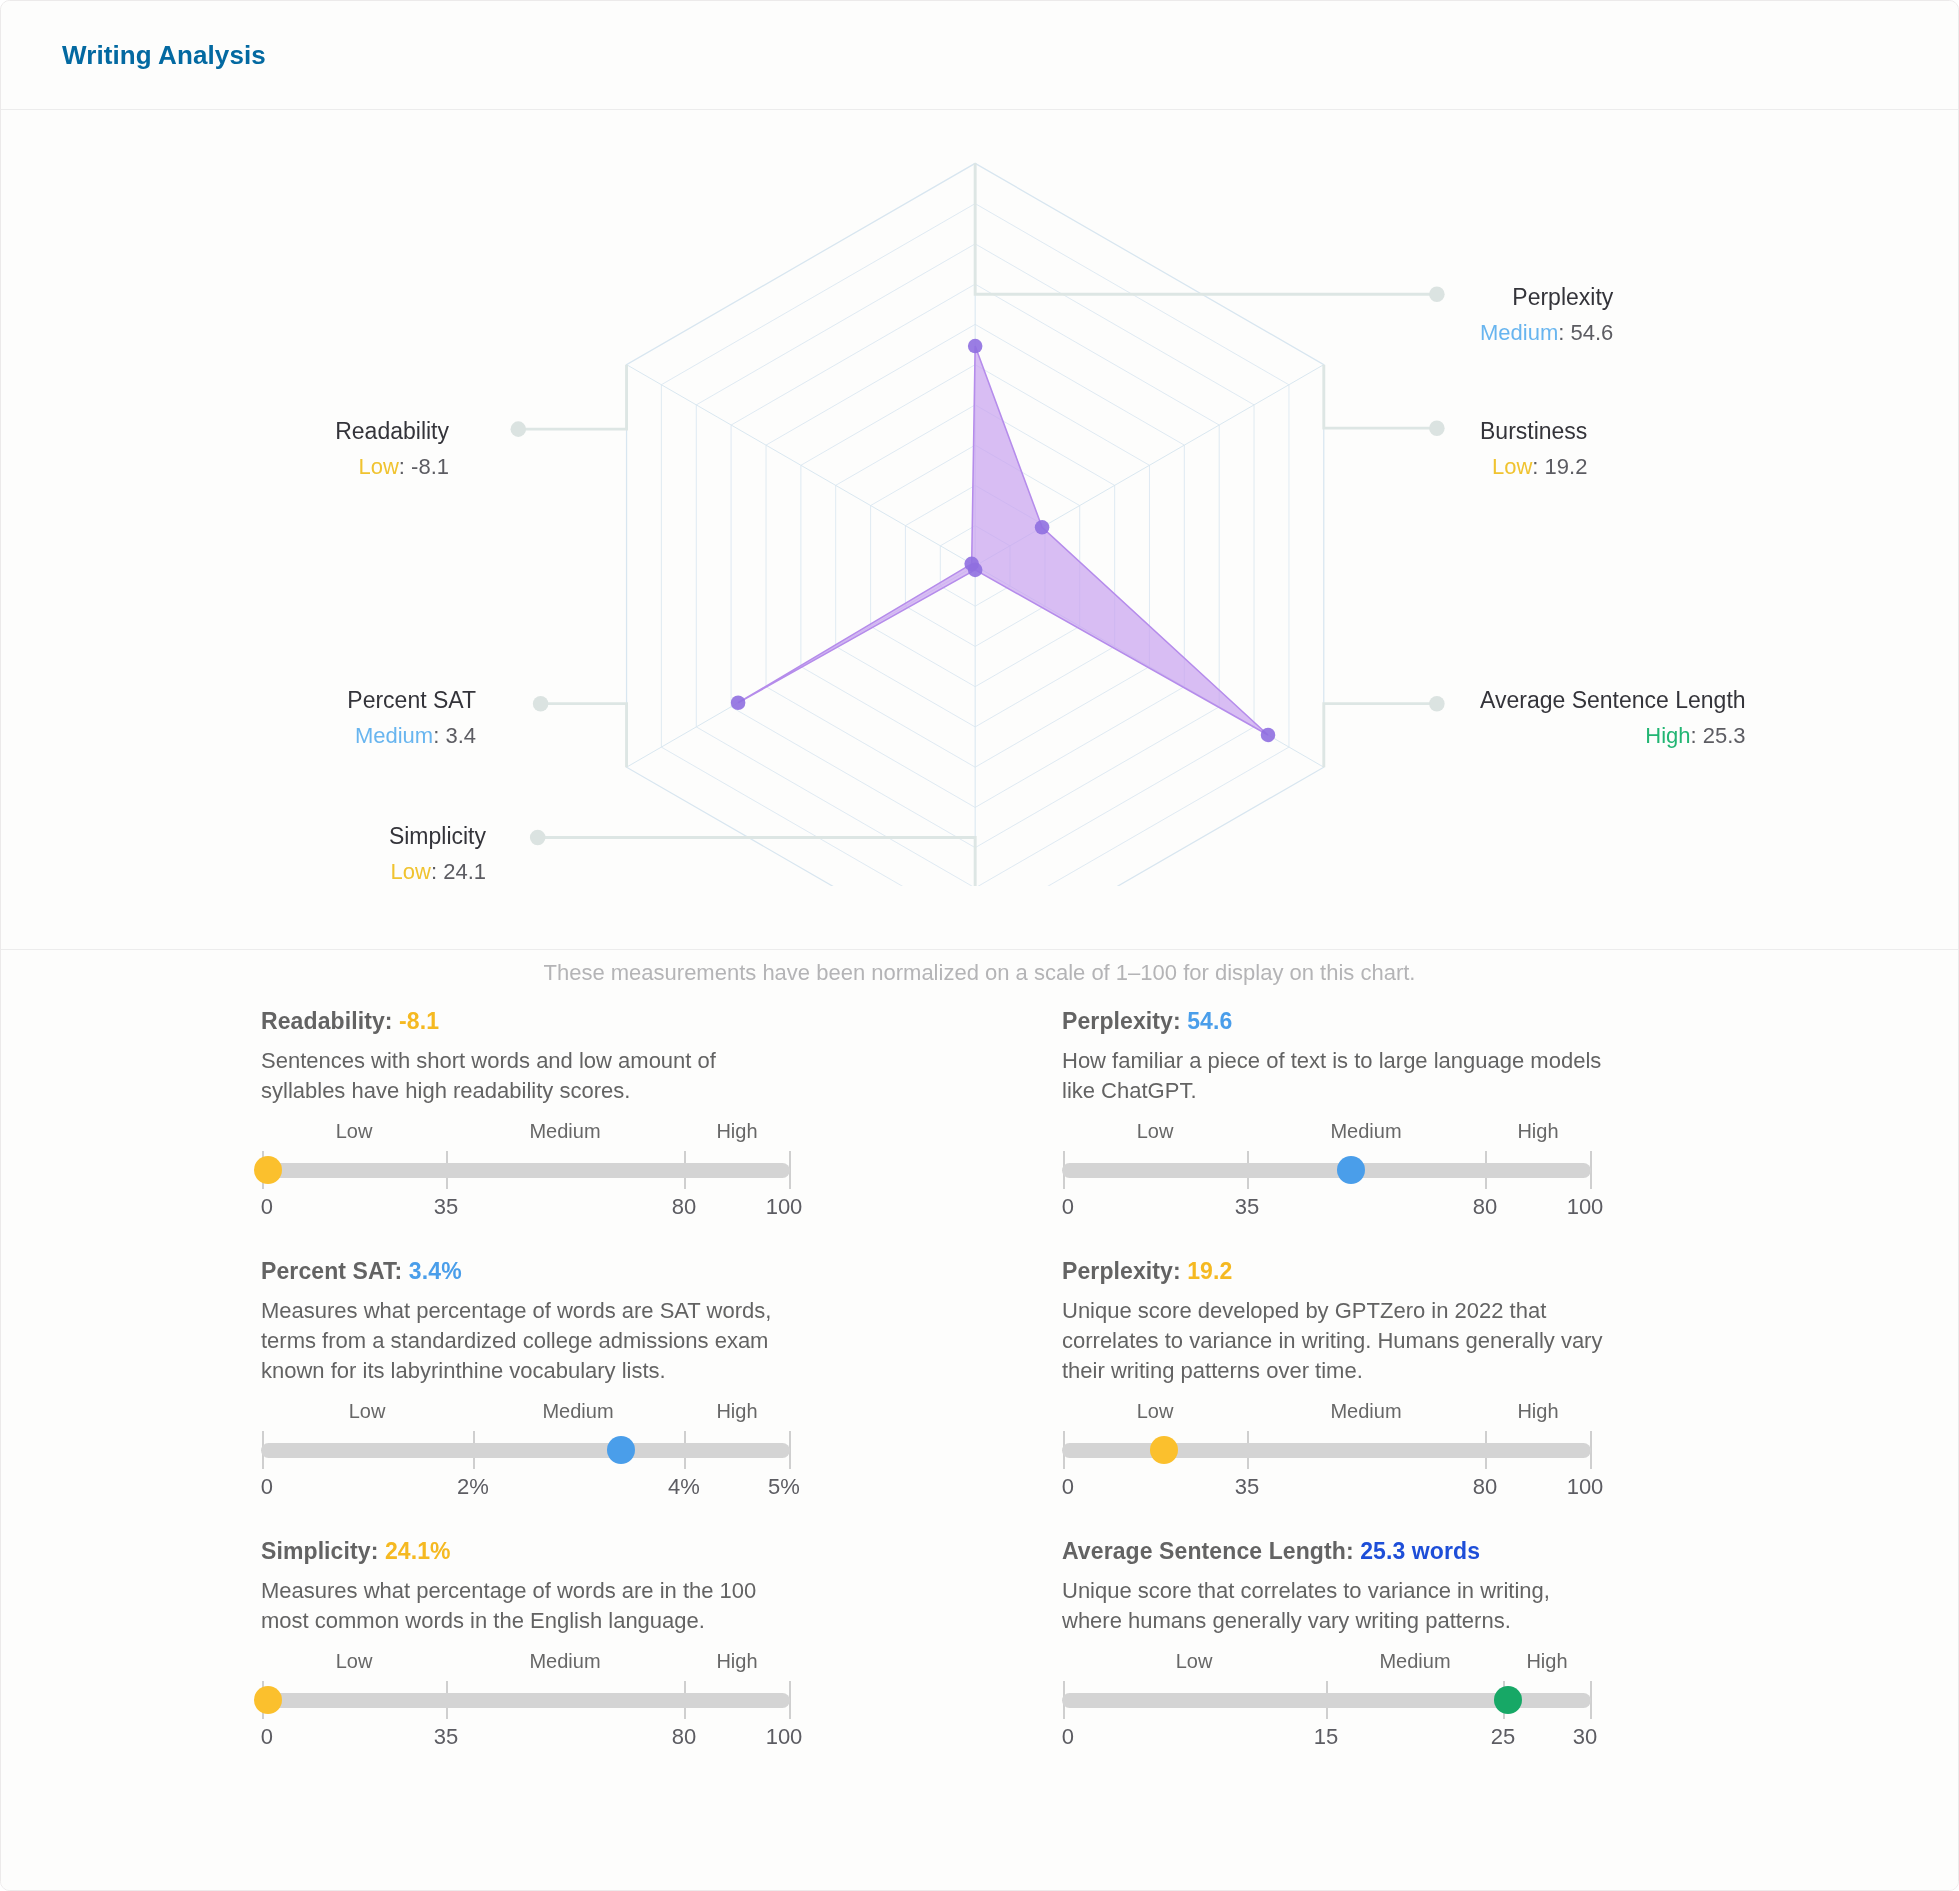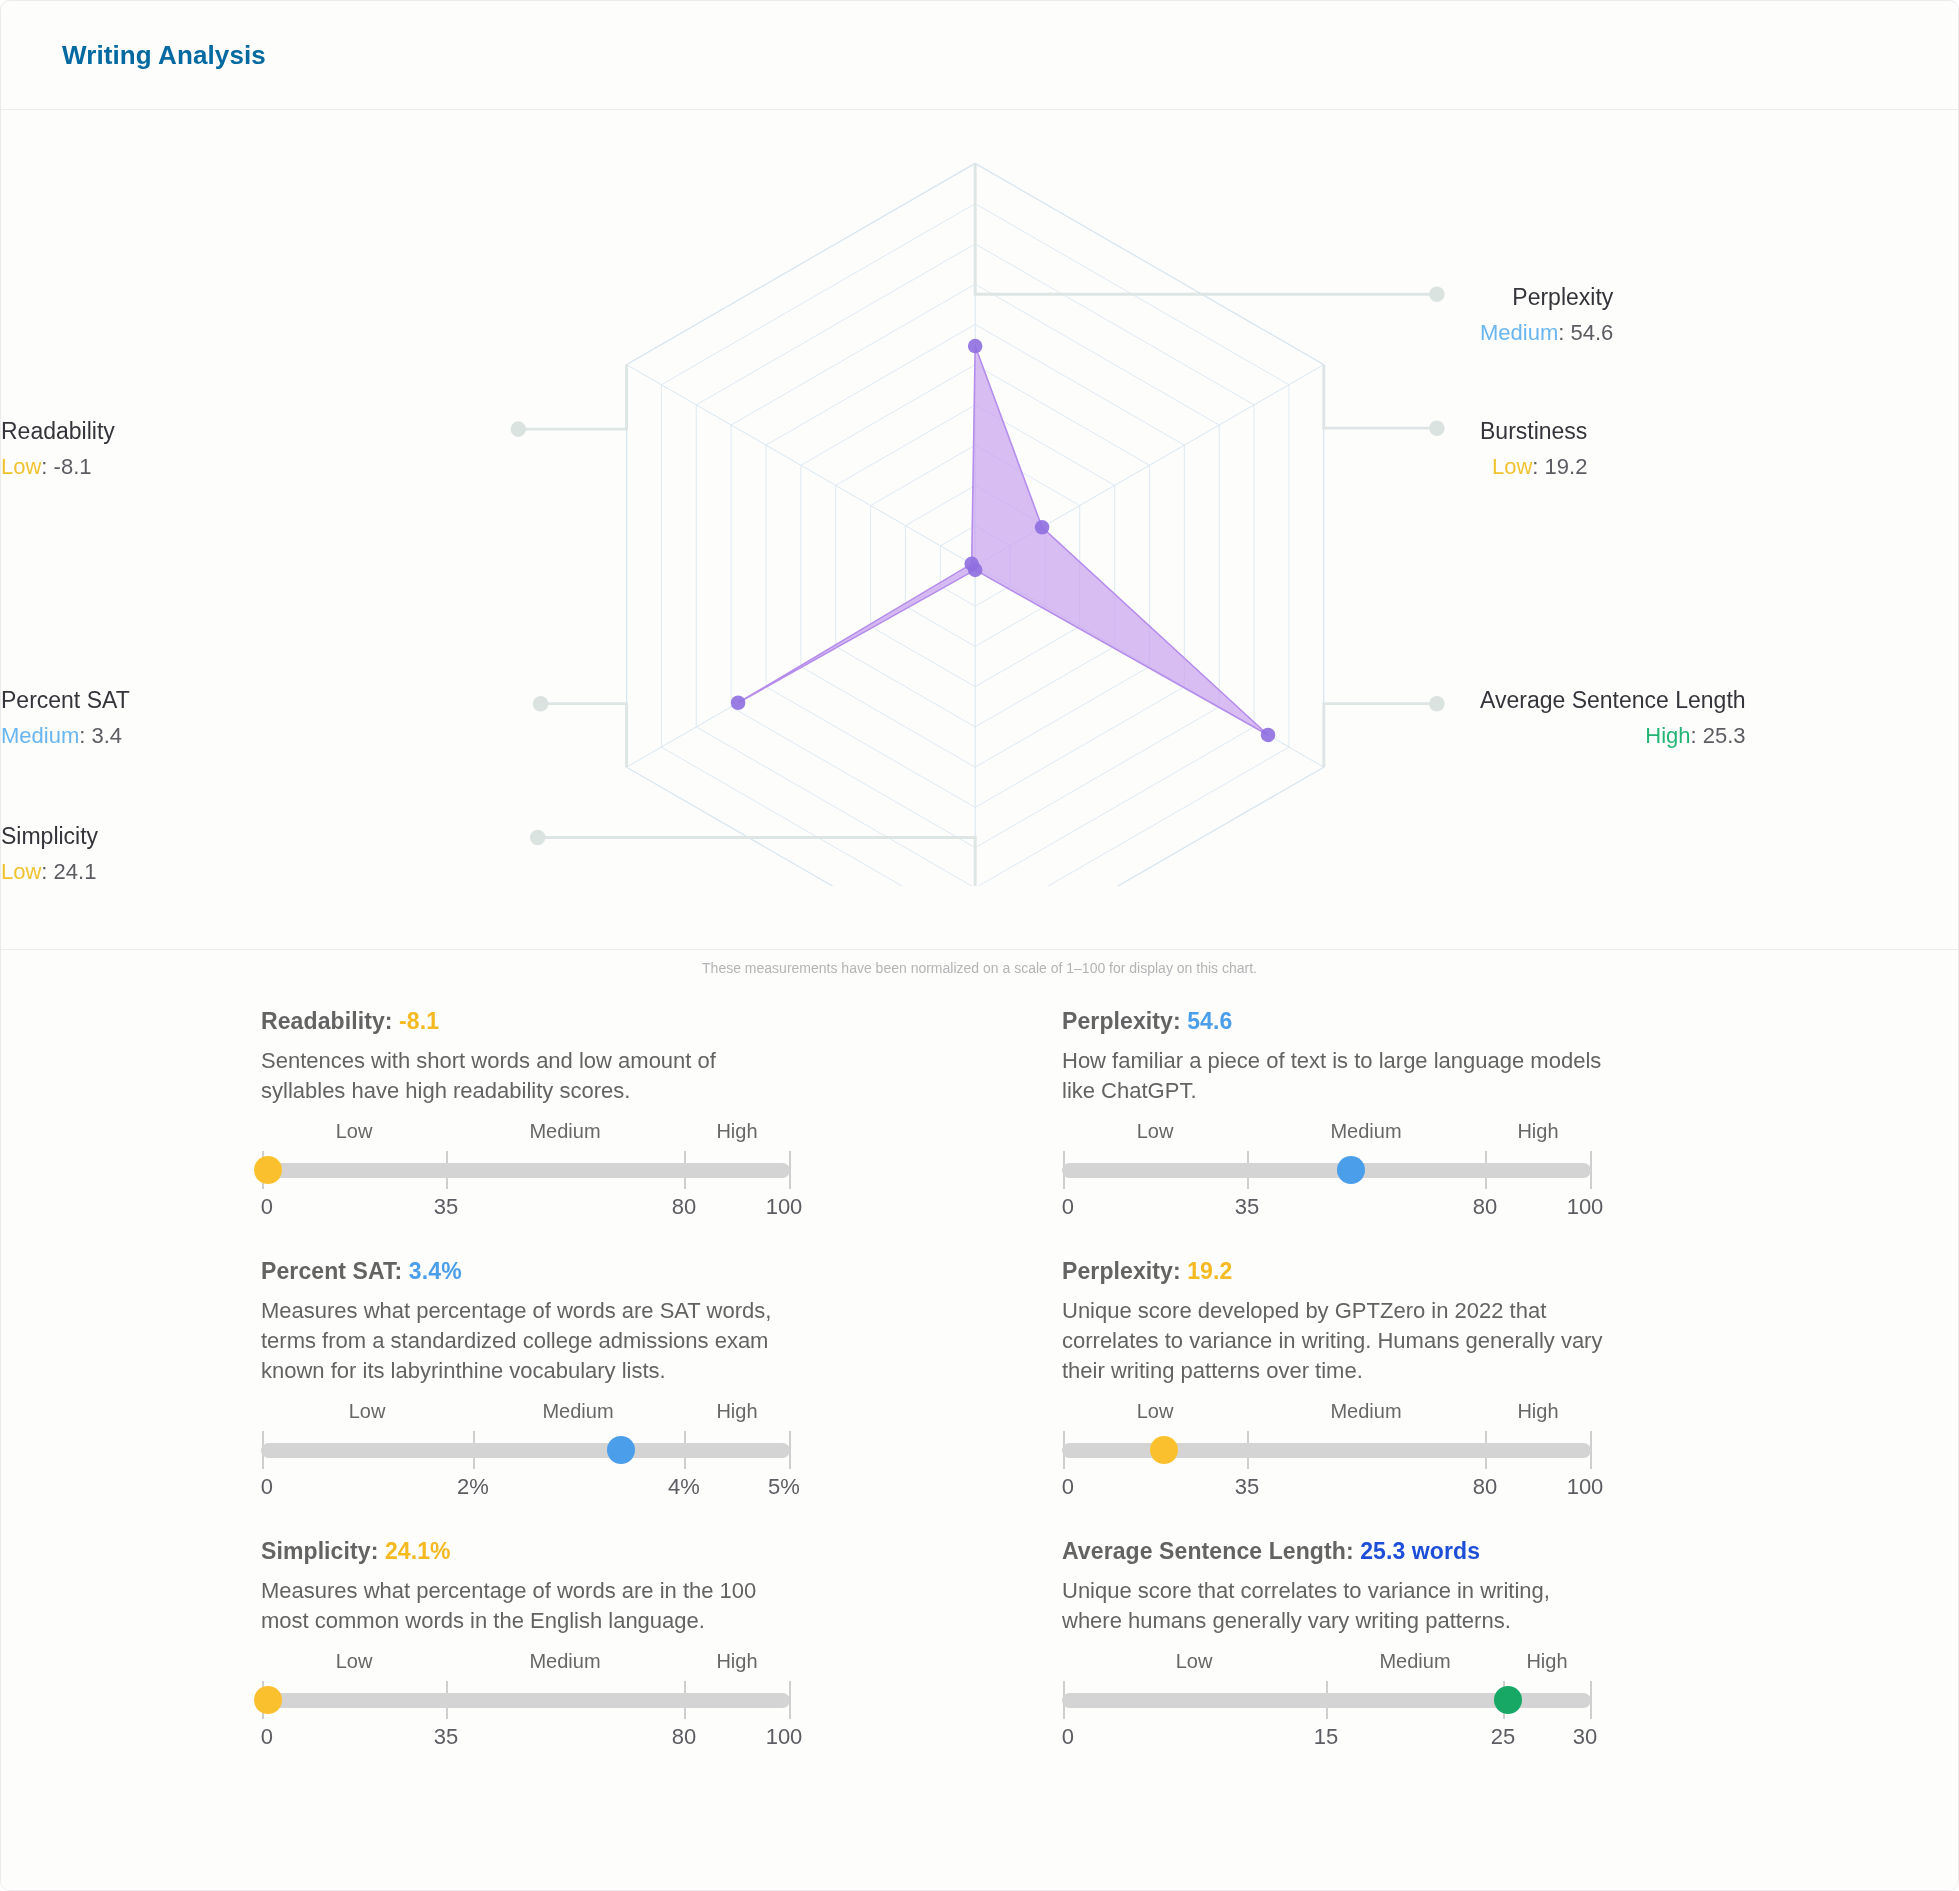--- a/index.html
+++ b/index.html
@@ -65,29 +65,29 @@
     font-size: 22px;
     color: #5c5c62;
     display: block;
     margin-top: 5.8px;
   }
   .axis-label .val .lvl { font-weight: 400; }
   .lvl-low { color: #f0c330; }
   .lvl-medium { color: #68b5ef; }
   .lvl-high { color: #22b573; }
 
-  .axis-label.left { }
+  .axis-label.left { text-align: right; }
   .axis-label.right { text-align: right; }
 
   .chart-note {
     position: absolute;
     left: 0; right: 0;
     top: 850px;
     text-align: center;
-    font-size: 14px;
+    font-size: 22px;
     color: #b4b4b6;
   }
 
   
   .cards-section {
     padding: 58px 0 0 0;
     background: #fdfdfc;
     height: 941px;
   }
   .cards-grid {

